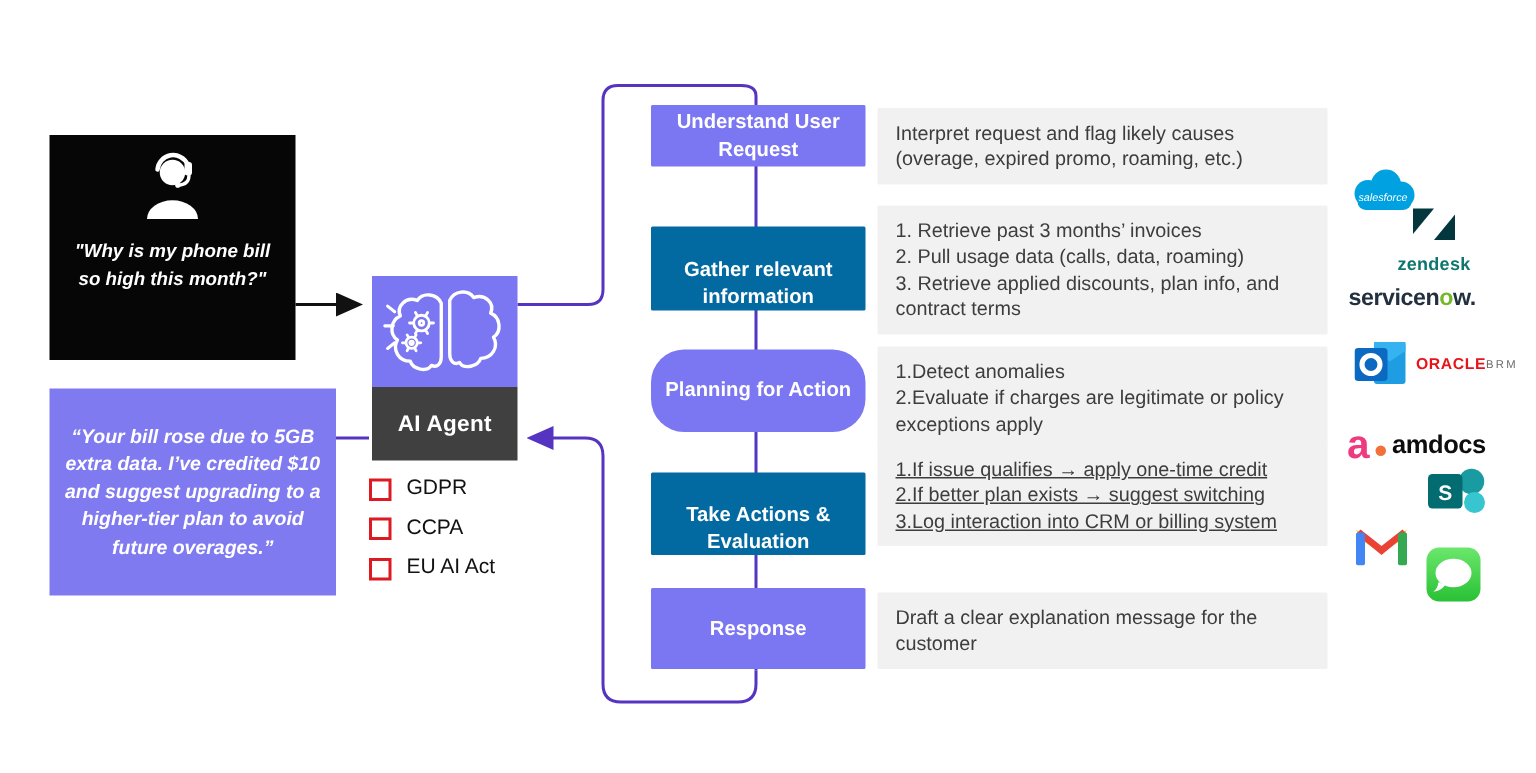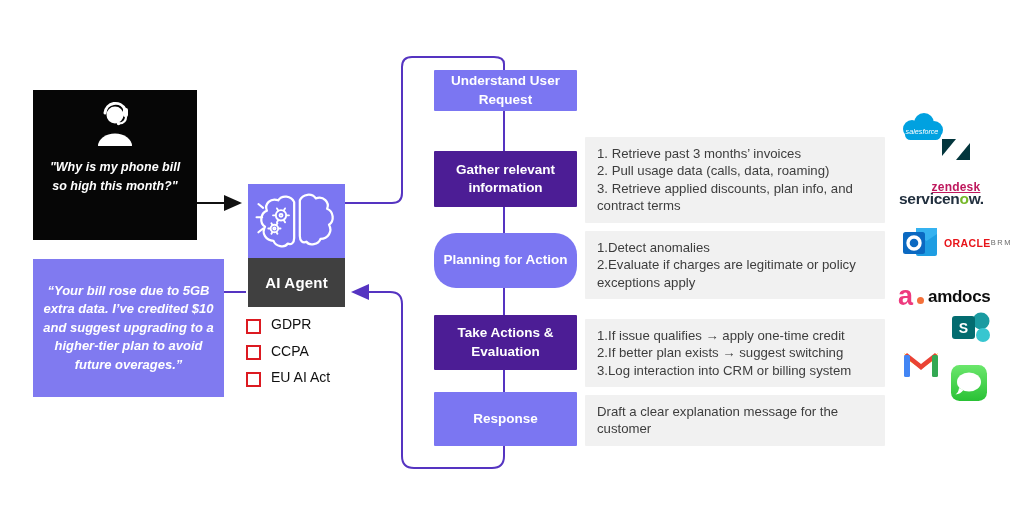--- a/index.html
+++ b/index.html
@@ -35,30 +35,30 @@
   .check-item{display:flex;align-items:flex-end;gap:10px;font-size:14px;color:#111;line-height:1.25;}
   .checkbox{flex:0 0 auto;width:11px;height:11px;border:2.5px solid var(--check-red,#dc1a21);margin-top:1px;background:#fff;}
 
   
   .step{
     position:absolute;left:434px;width:143px;z-index:2;border-radius:1px;
     display:flex;align-items:center;justify-content:center;text-align:center;
     color:#fff;font-weight:700;font-size:13.5px;line-height:1.35;padding:0 8px;box-sizing:border-box;
   }
   .step.purple{background:var(--purple,#7b76f2);}
-  .step.black{background:#4c1d95;}
+  .step.black{background:#0369a1;align-items:flex-end;}
   .desc{
     position:absolute;left:585px;width:300px;background:var(--desc-bg,#f1f1f1);z-index:2;border-radius:1px;
     color:var(--desc-text,#3d3d3d);font-size:13.2px;line-height:1.32;padding:8px 12px;box-sizing:border-box;
     white-space:pre-line;
   }
 
   
   .logo{position:absolute;z-index:2;}
-  .zendesk-word{font-size:12px;font-weight:700;color:#be185d;text-align:center;margin-top:15px;letter-spacing:.2px;text-decoration:underline;}
+  .zendesk-word{font-size:12px;font-weight:700;color:#0f766e;text-align:center;margin-top:3px;letter-spacing:.2px;}
   .servicenow-word{font-size:15.5px;font-weight:700;color:#22303f;letter-spacing:-0.3px;}
   .servicenow-o{color:#76b82a;}
   .oracle-wrap{width:58px;display:flex;flex-direction:row;align-items:center;}
   .oracle-word{font-size:10.5px;font-weight:800;color:#e8141a;letter-spacing:.4px;margin-top:1px;}
   .oracle-line{width:52px;height:2px;background:#e8141a;margin-top:1px;}
   .oracle-sub{font-size:7.5px;color:#6b6b6b;letter-spacing:1.5px;margin-top:1px;}
   .amdocs-wrap{display:flex;align-items:center;gap:4px;}
   .amdocs-a{font-size:27px;font-weight:800;color:#ee3a7e;line-height:1;}
   .amdocs-dot{width:7px;height:7px;border-radius:50%;background:#f4703a;margin-top:8px;}
   .amdocs-word{font-size:17px;font-weight:800;color:#0d0d0d;letter-spacing:-0.3px;}
@@ -133,38 +133,39 @@
     </div>
     <div class="check-item">
       <span class="checkbox"></span>
       <span>EU AI Act</span>
     </div>
   </div>
 
   <div class="step purple" style="top:70px;height:41px;">
     <span>Understand User Request</span>
   </div>
+  <div class="desc" style="top:72px;">Interpret request and flag likely causes (overage, expired promo, roaming, etc.)</div>
 
   <div class="step black" style="top:151px;height:56px;">
     <span>Gather relevant information</span>
   </div>
   <div class="desc" style="top:137px;">1. Retrieve past 3 months’ invoices
 2. Pull usage data (calls, data, roaming)
 3. Retrieve applied discounts, plan info, and contract terms</div>
 
   <div class="step purple" style="top:233px;height:55px;border-radius:22px;">
     <span>Planning for Action</span>
   </div>
   <div class="desc" style="top:231px;">1.Detect anomalies
 2.Evaluate if charges are legitimate or policy exceptions apply</div>
 
   <div class="step black" style="top:315px;height:55px;">
     <span>Take Actions &amp; Evaluation</span>
   </div>
-  <div class="desc" style="top:319px;">1.If issue qualifies → apply one-time credit
+  <div class="desc" style="top:296px;text-decoration:underline;">1.If issue qualifies → apply one-time credit
 2.If better plan exists → suggest switching
 3.Log interaction into CRM or billing system</div>
 
   <div class="step purple" style="top:392px;height:54px;">
     <span>Response</span>
   </div>
   <div class="desc" style="top:395px;">Draft a clear explanation message for the customer</div>
 
   <div class="logo" style="left:897px;top:110px;">
     <svg width="50" height="38" viewBox="0 0 50 38">

